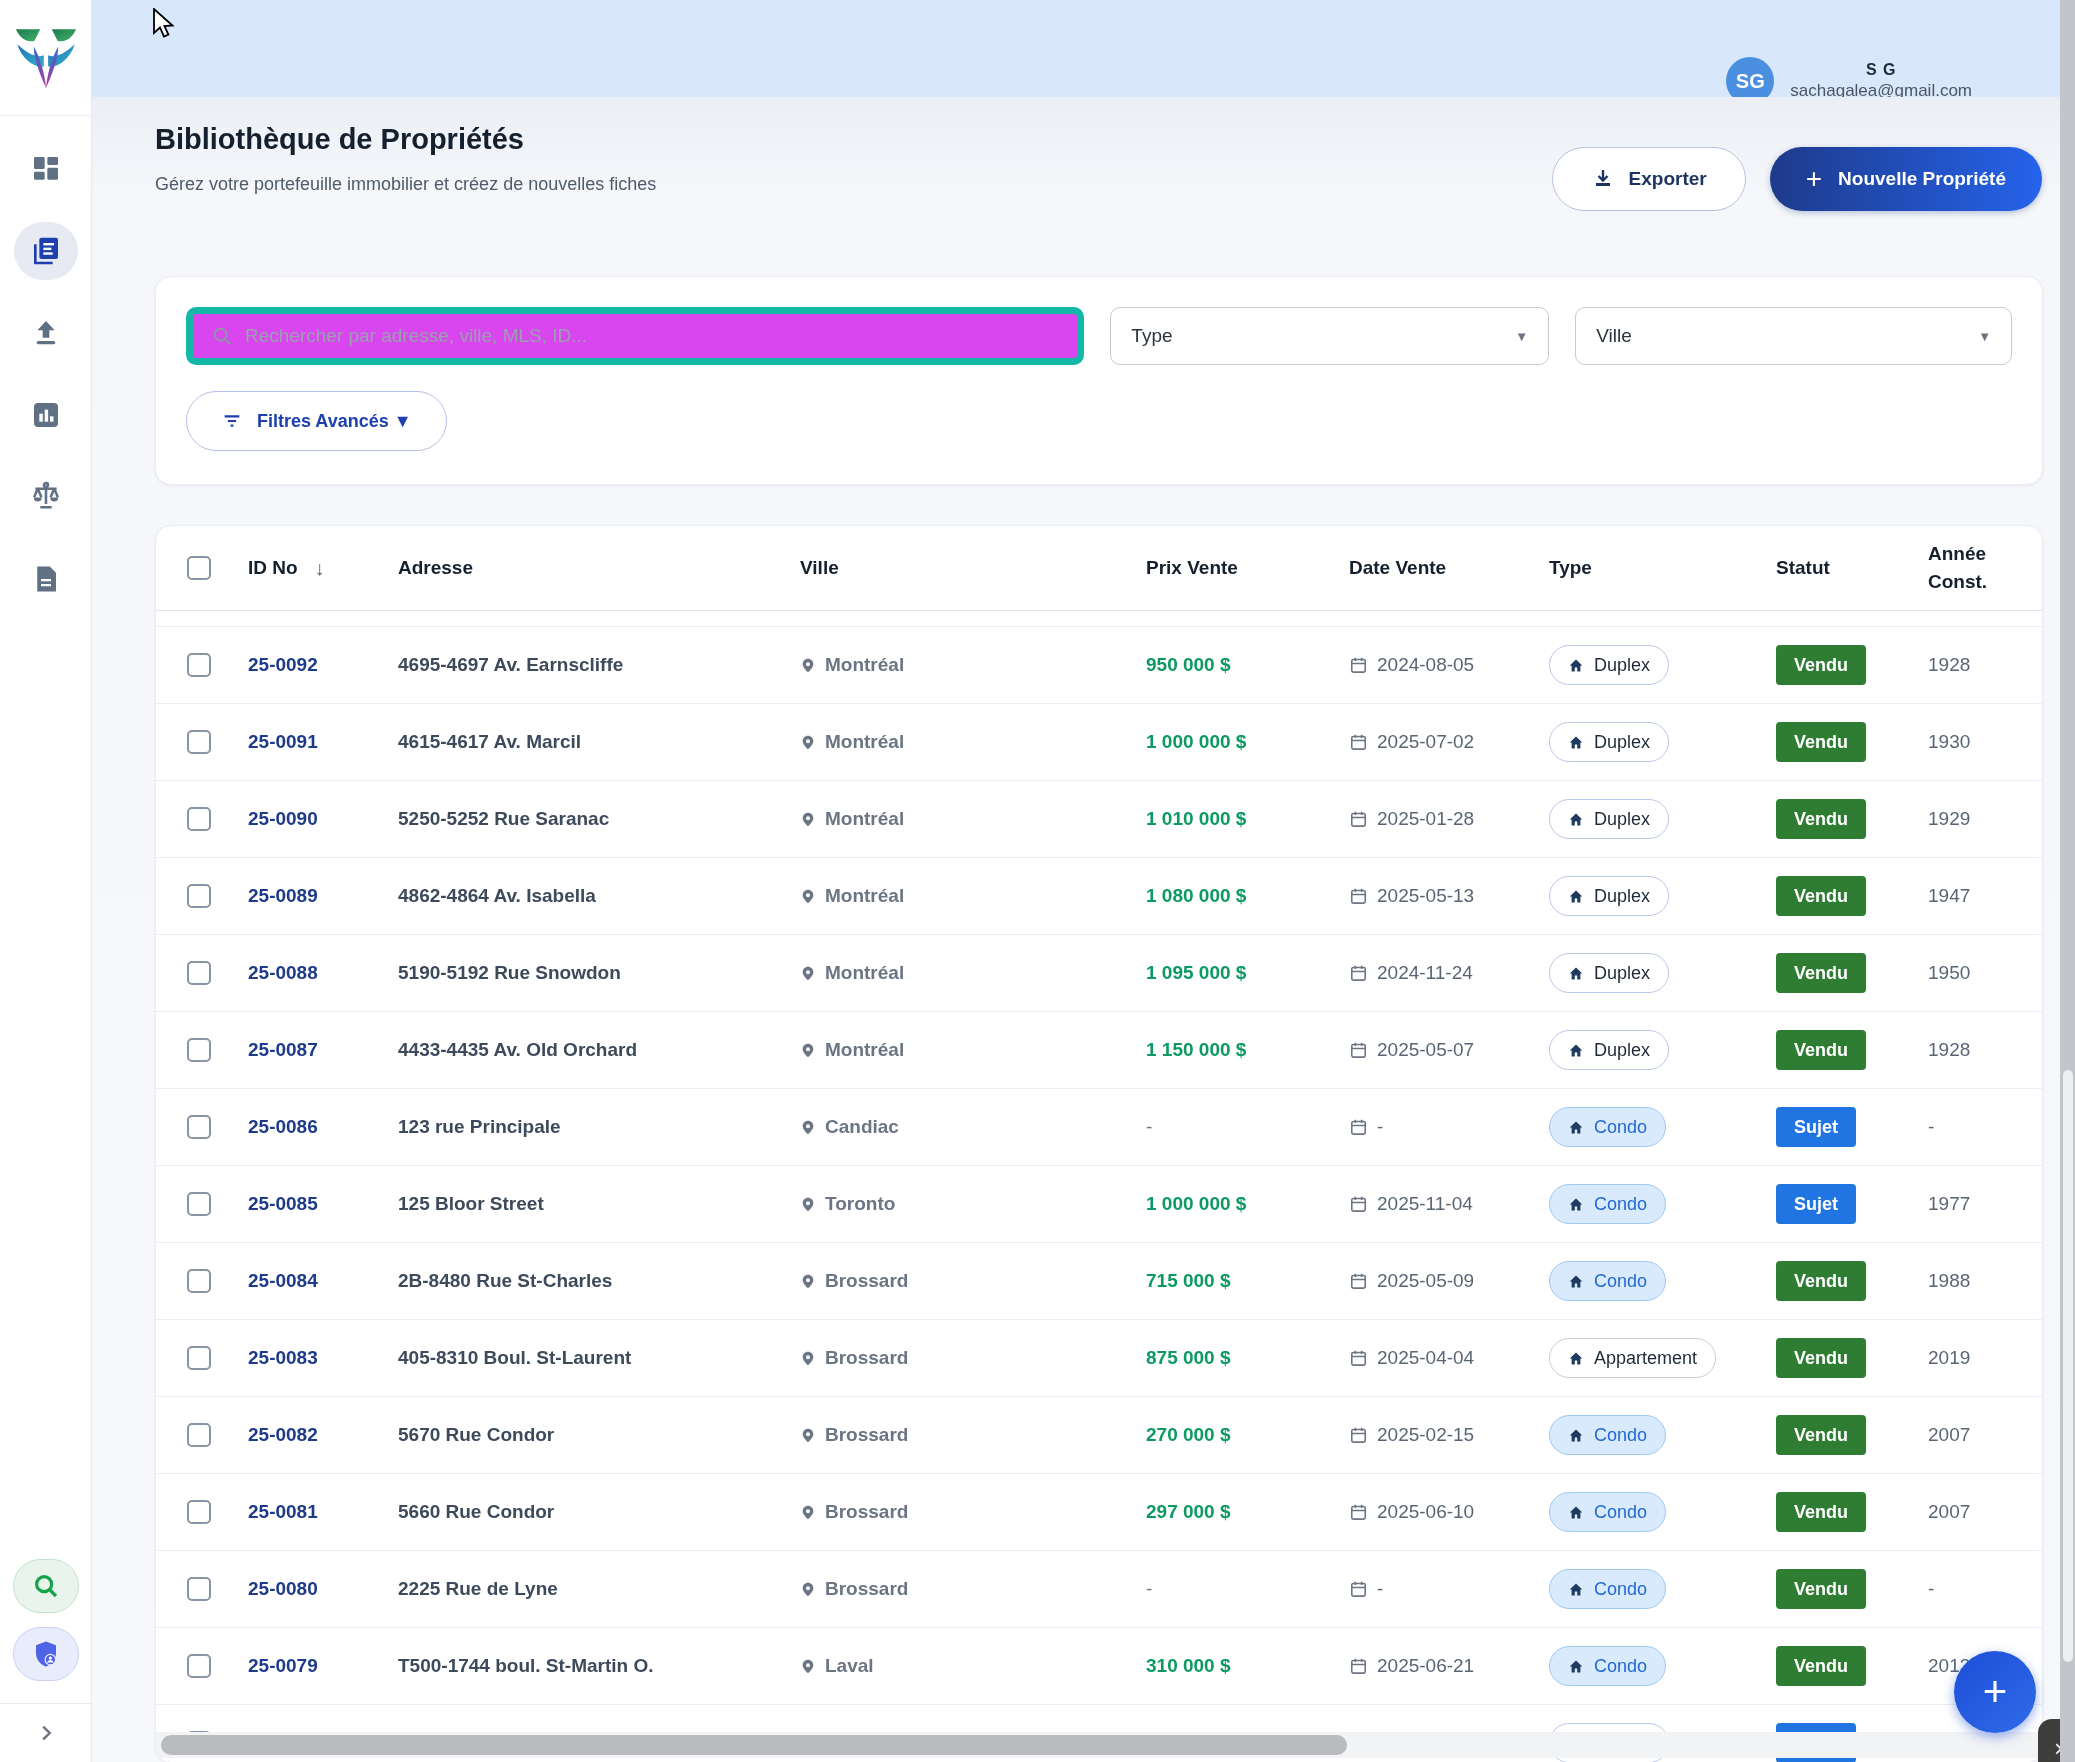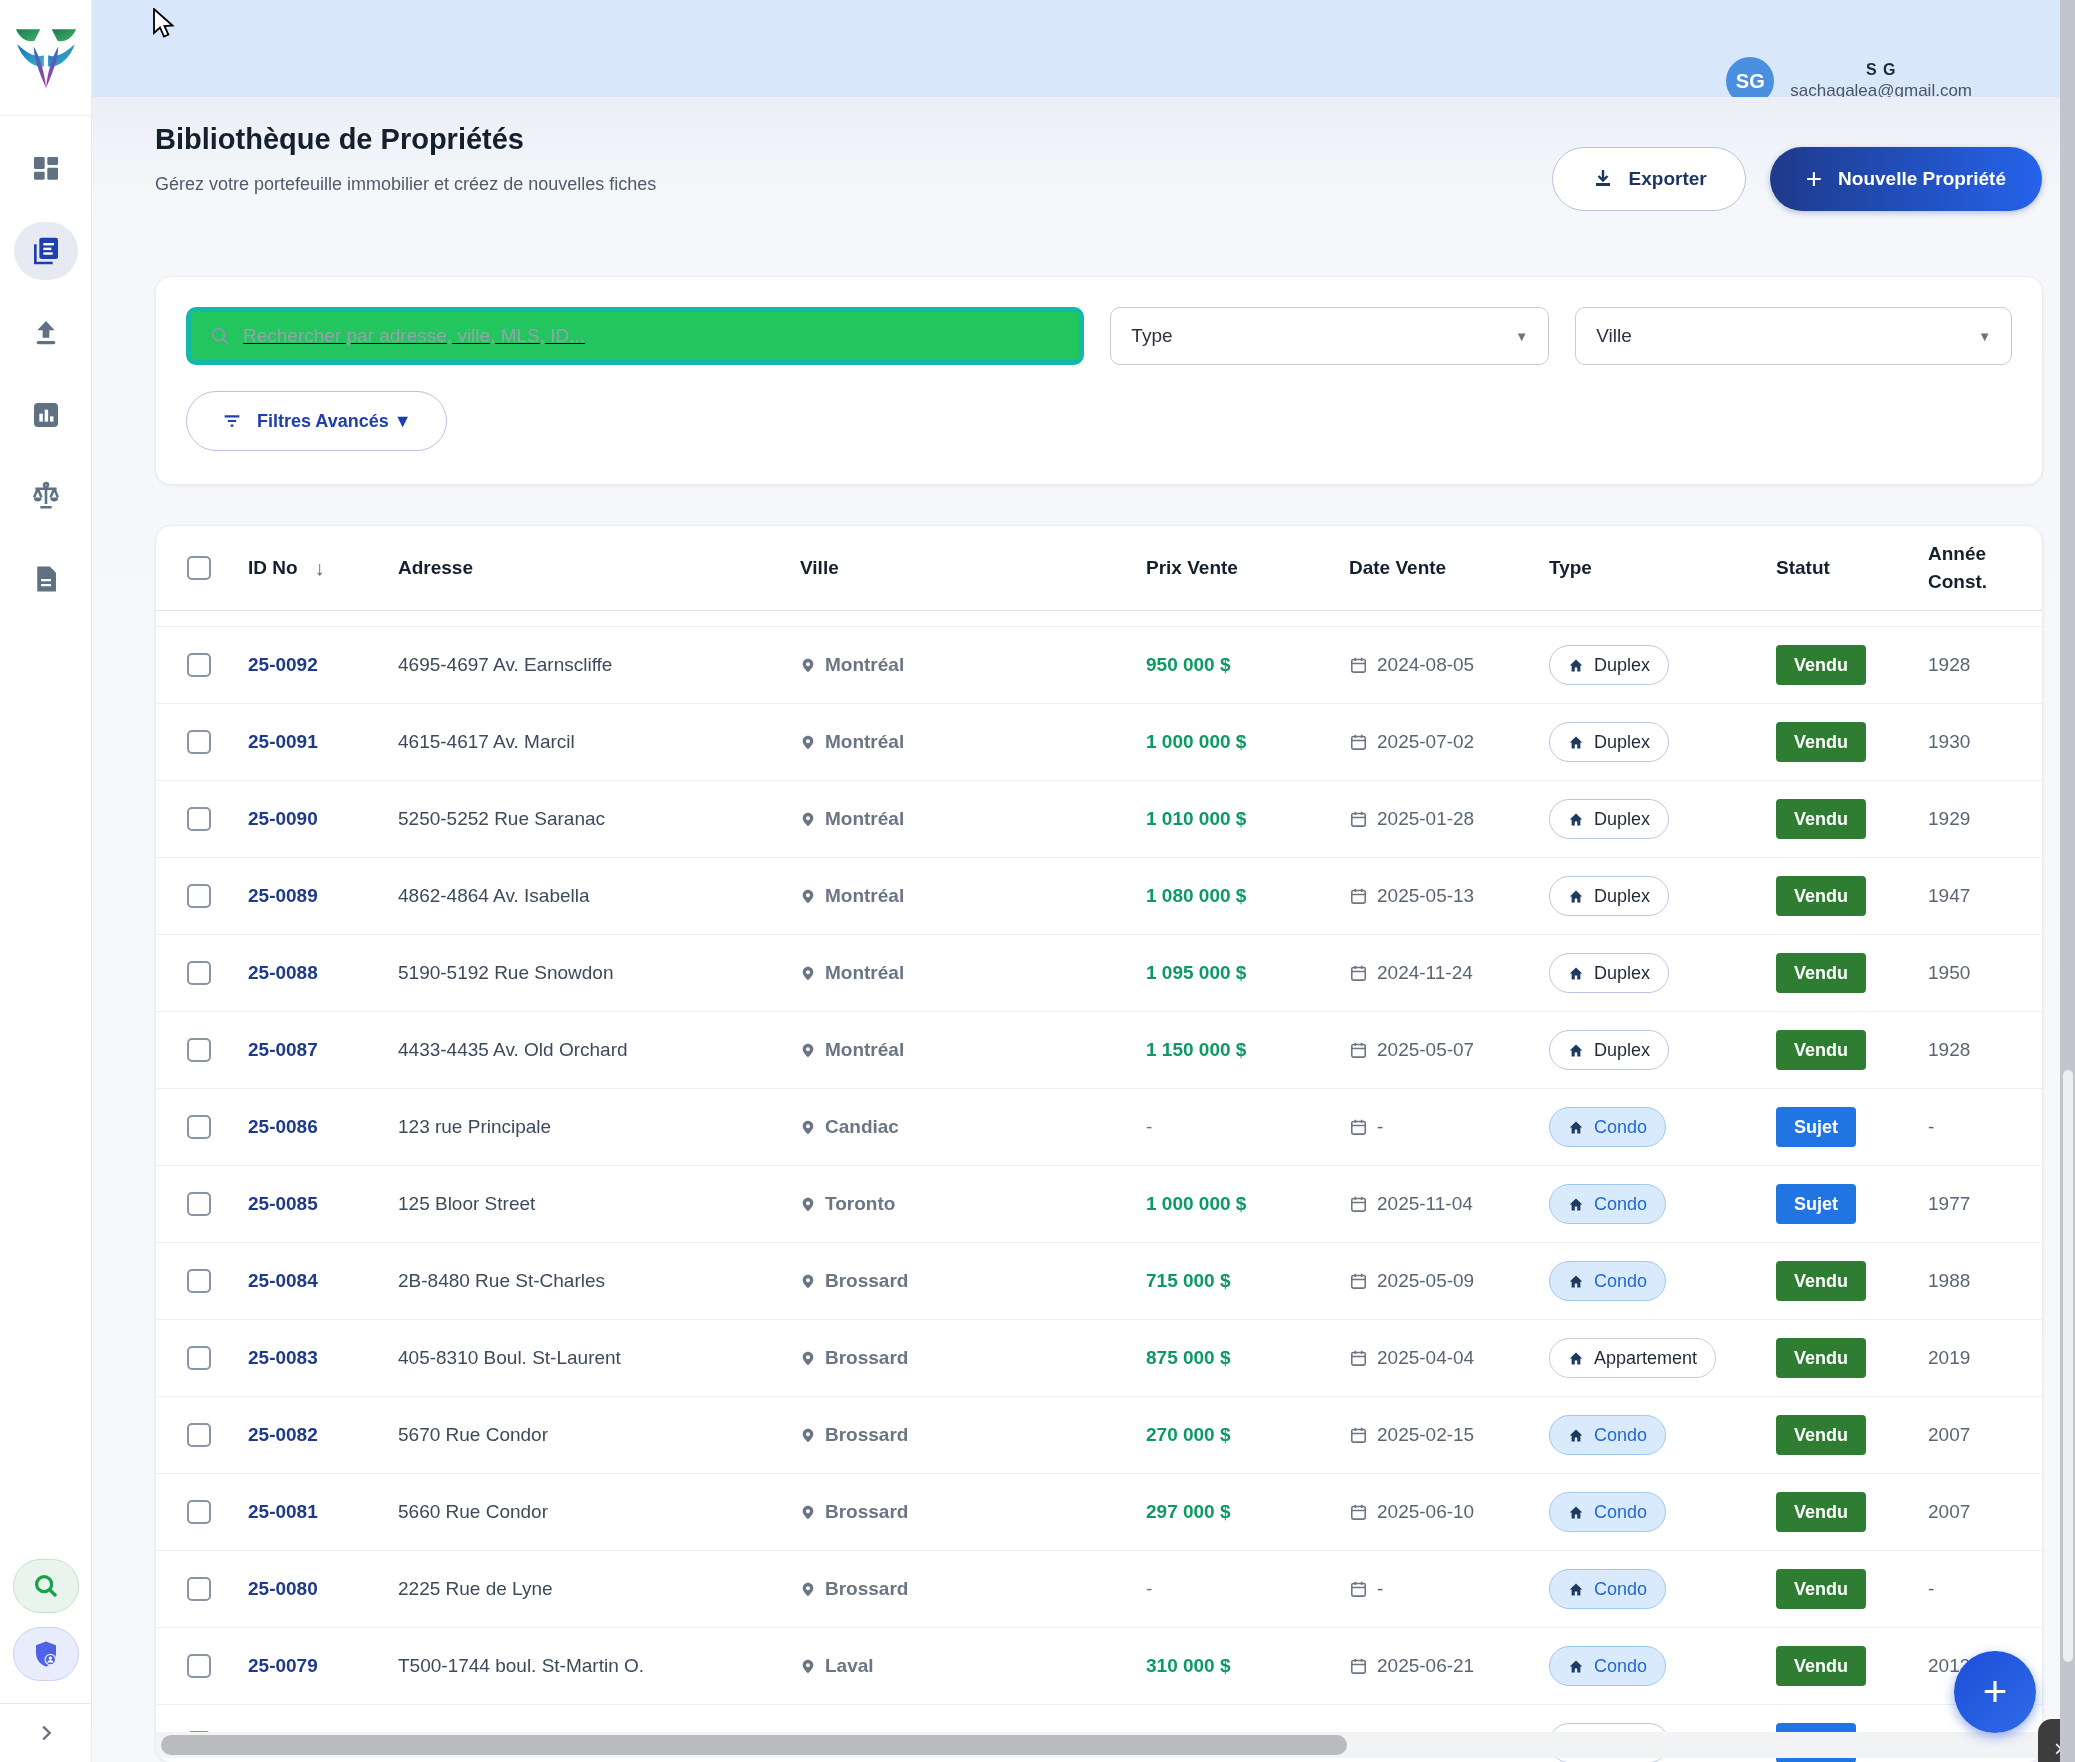--- a/index.html
+++ b/index.html
@@ -34,40 +34,40 @@
   .page-sub { font-size:18px; color:#4f5b6b; margin-top:18px; }
   .head-actions { position:absolute; right:18px; top:50px; display:flex; gap:24px; }
   .btn-export { height:64px; padding:0 38px; border-radius:32px; background:#fff; border:1px solid #b9c2dd; display:flex; align-items:center; gap:14px; font-size:19px; font-weight:bold; color:#1c355f; cursor:pointer; }
   .btn-new { height:64px; padding:0 36px; border-radius:32px; border:none; background:linear-gradient(90deg,#1e3a8a,#2563eb); display:flex; align-items:center; gap:16px; font-size:19px; font-weight:bold; color:#ffffff; cursor:pointer; box-shadow:0 2px 6px rgba(30,58,138,.3); }
   .btn-new .plus { font-size:28px; font-weight:normal; line-height:0; }
 
   
   .card { background:#fff; border:1px solid #e9ecf1; border-radius:16px; box-shadow:0 1px 3px rgba(16,24,40,.06); }
   .filters { position:absolute; left:63px; top:179px; width:1888px; height:209px; padding:30px; }
   .filters-row1 { display:flex; gap:26px; }
-  .search-box { width:903px; height:58px; border:5px solid #14b8a6; border-radius:10px; display:flex; align-items:center; padding:0 18px; gap:12px; background:#22c55e;text-decoration:underline; }
+  .search-box { width:903px; height:58px; border:7px solid #14b8a6; border-radius:10px; display:flex; align-items:center; padding:0 18px; gap:12px; background:#d946ef; }
   .search-box input { border:none; outline:none; flex:1; font-size:19px; color:#333; font-family:"Liberation Sans",sans-serif; background:transparent; }
   .search-box input::placeholder { color:#98a1ac; }
   .select { height:58px; border:1px solid #c6ccd4; border-radius:10px; display:flex; align-items:center; justify-content:space-between; padding:0 20px; font-size:19px; color:#2b3440; background:#fff; cursor:pointer; }
   .select.type { width:441px; }
   .select.ville { width:439px; }
   .caret { font-size:13px; color:#6b7280; }
   .btn-adv { margin-top:26px; height:60px; padding:0 34px; border-radius:30px; background:#fff; border:1px solid #b7c0ea; display:inline-flex; align-items:center; gap:14px; font-size:18px; font-weight:bold; color:#1e40af; cursor:pointer; }
 
   
   .table-card { position:absolute; left:63px; top:428px; width:1888px; height:1238px; overflow:hidden; padding:0; }
   .grid-row { display:grid; grid-template-columns:61px 150px 402px 346px 203px 200px 227px 152px 1fr; align-items:center; padding-left:31px; }
   .thead { height:85px; border-bottom:1px solid #dfe3e9; font-size:19px; font-weight:bold; color:#15202e; }
   .thead .year-col { line-height:1.5; padding-right:10px; }
   .sliver { height:16px; border-bottom:1px solid #eceef2; }
   .trow { height:77px; border-bottom:1px solid #eceef2; }
   .checkbox { width:24px; height:24px; border:2px solid #8a95a3; border-radius:5px; background:#fff; display:inline-block; cursor:pointer; }
   .cell { display:flex; align-items:center; gap:9px; font-size:19px; }
   .cell.id { color:#1e3a8a; font-weight:bold; cursor:pointer; }
-  .cell.addr { color:#3d4a5c; font-weight:normal; }
+  .cell.addr { color:#3d4a5c; font-weight:bold; }
   .cell.city { color:#6b7584;font-weight:bold; }
   .cell.price { color:#0c9a62; font-weight:bold; }
   .cell.price.dash { color:#6b7584; font-weight:normal; }
   .cell.date { color:#5a6574; }
   .cell.year { color:#5a6574; }
   .sort-arrow { color:#5b6673; font-weight:normal; font-size:20px; margin-left:8px; }
   .chip { height:40px; padding:0 18px; border-radius:20px; border:1px solid #bcc8e8; background:#fff; display:inline-flex; align-items:center; gap:10px; font-size:18px; color:#1f2937; cursor:pointer; white-space:nowrap; }
   .chip.chip-condo { background:#d8eafc; border-color:#9ec9f2; color:#2269d3; }
   .chip.chip-appartement { border-color:#c9ced8; }
   .badge { min-width:74px; height:40px; padding:0 18px; border-radius:4px; color:#fff; font-size:18px; font-weight:bold; display:inline-flex; align-items:center; justify-content:center; }

